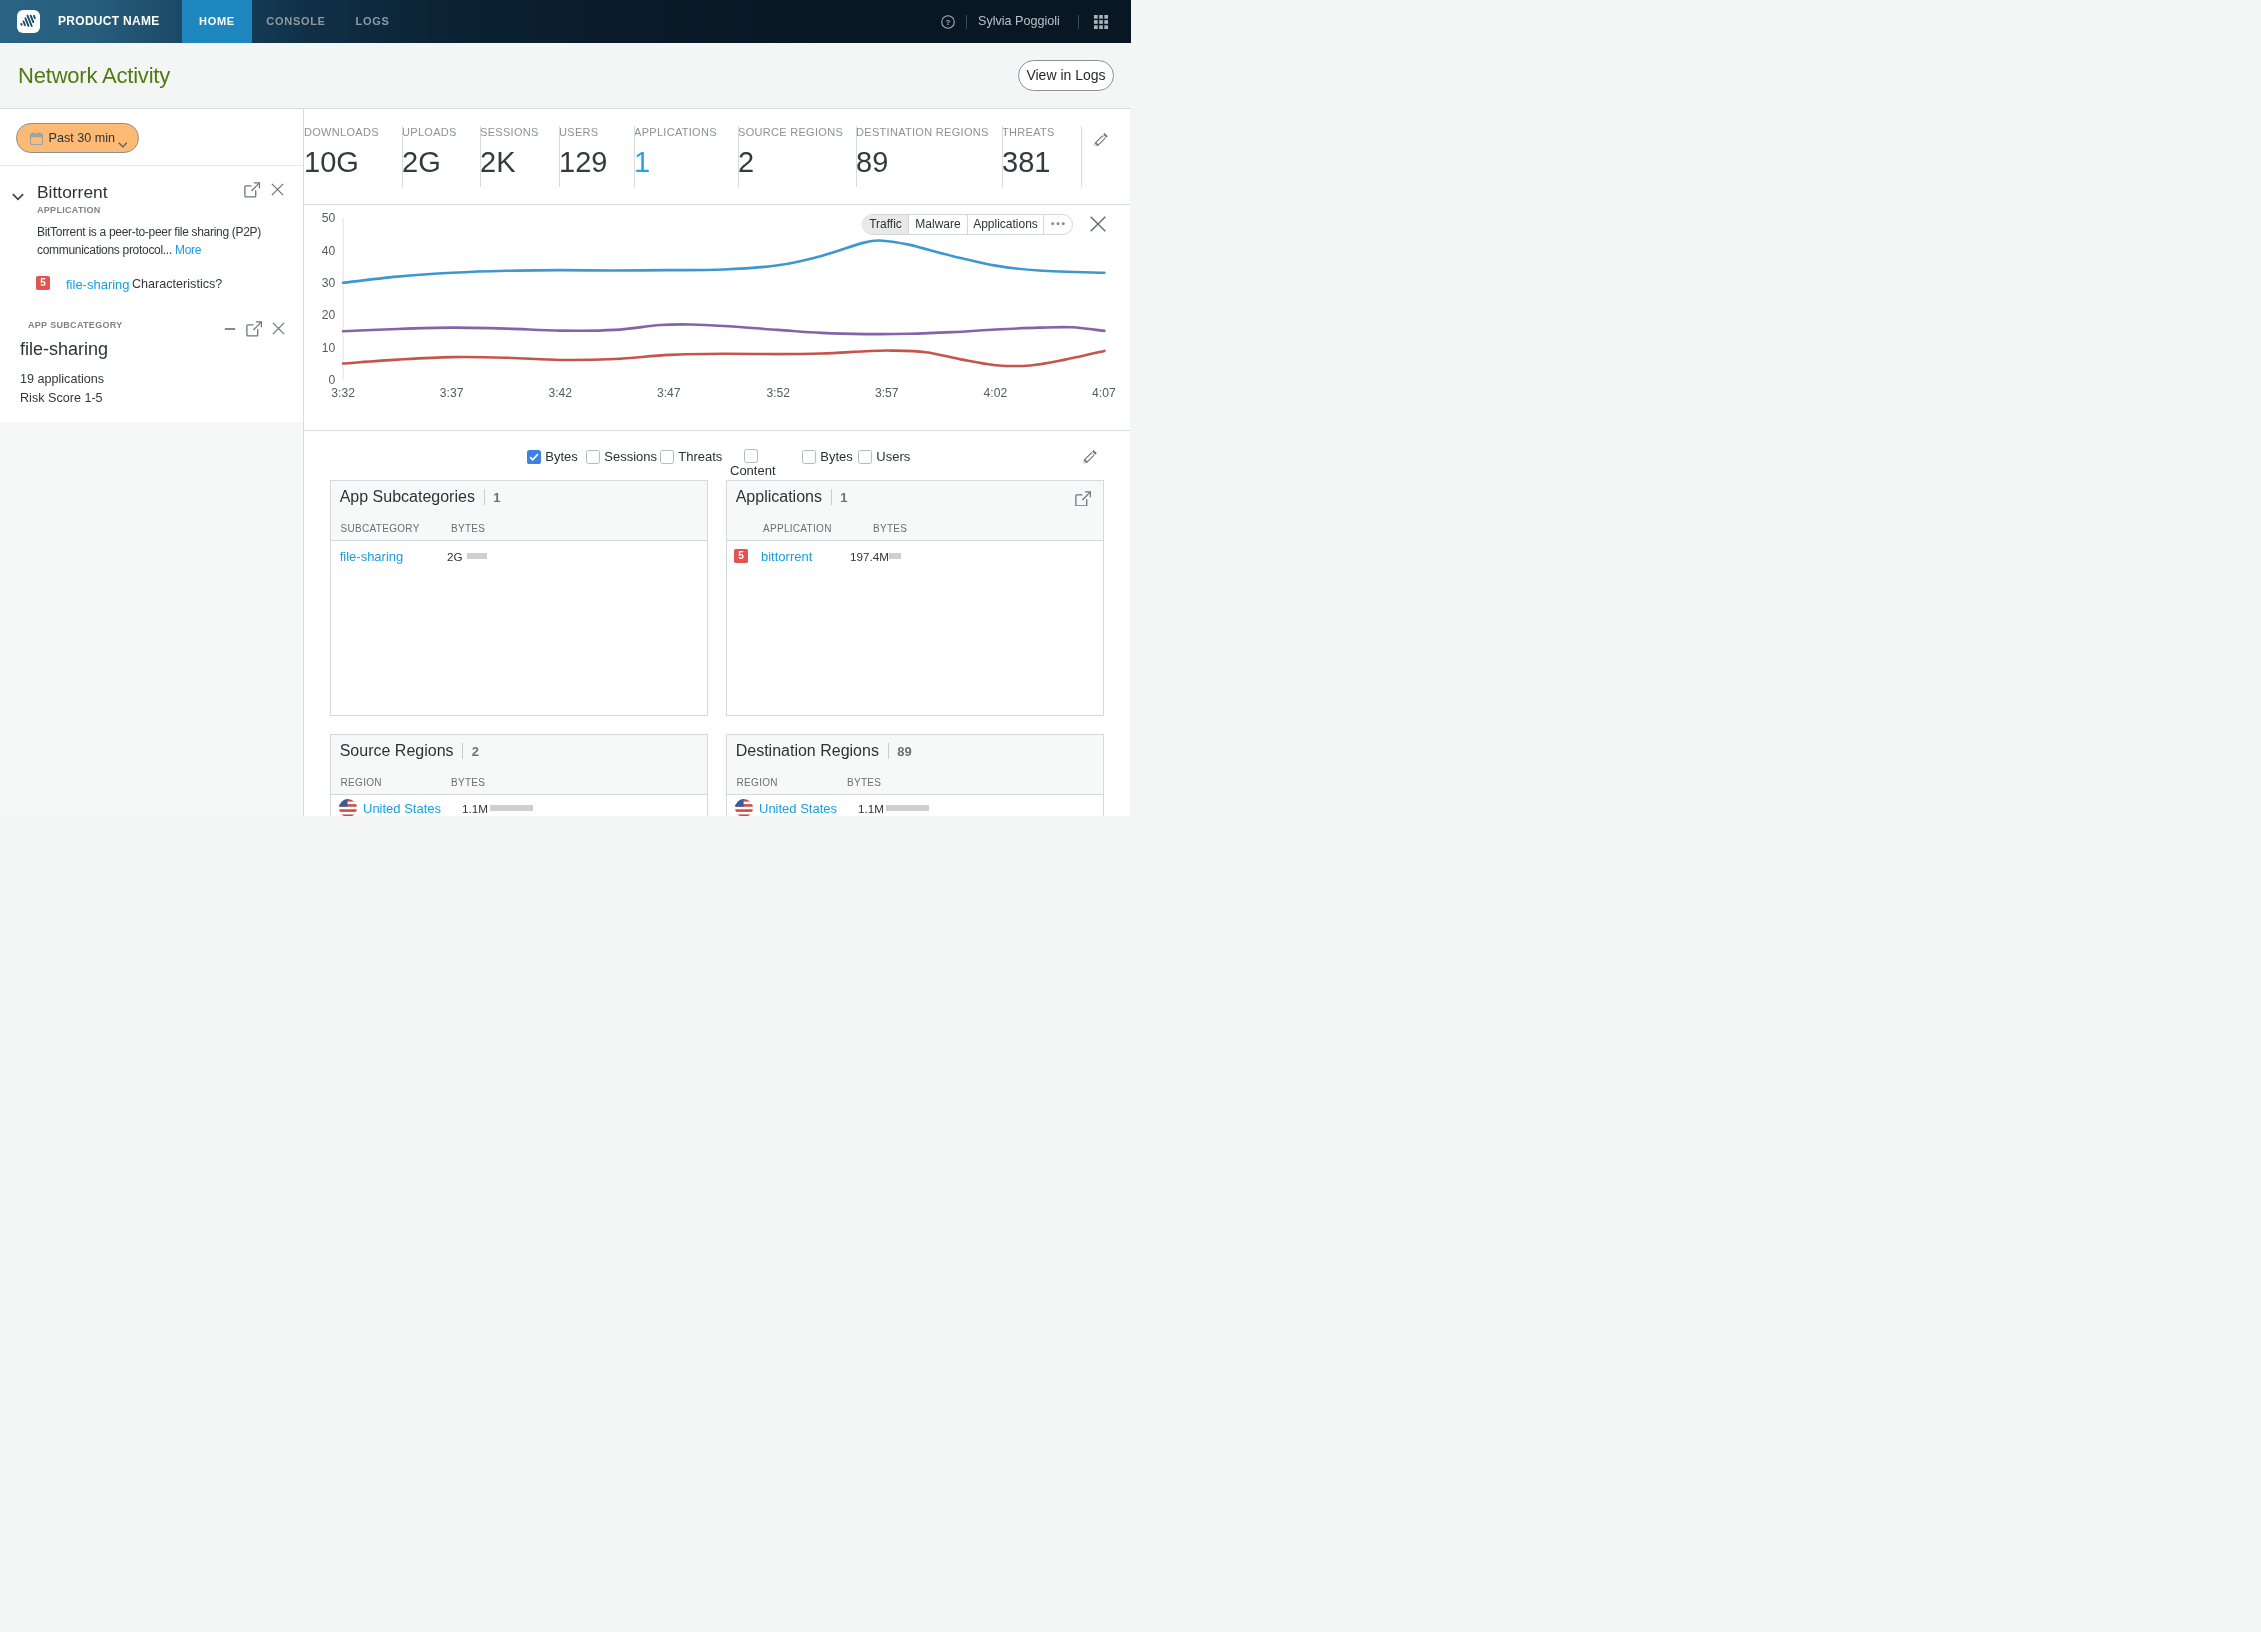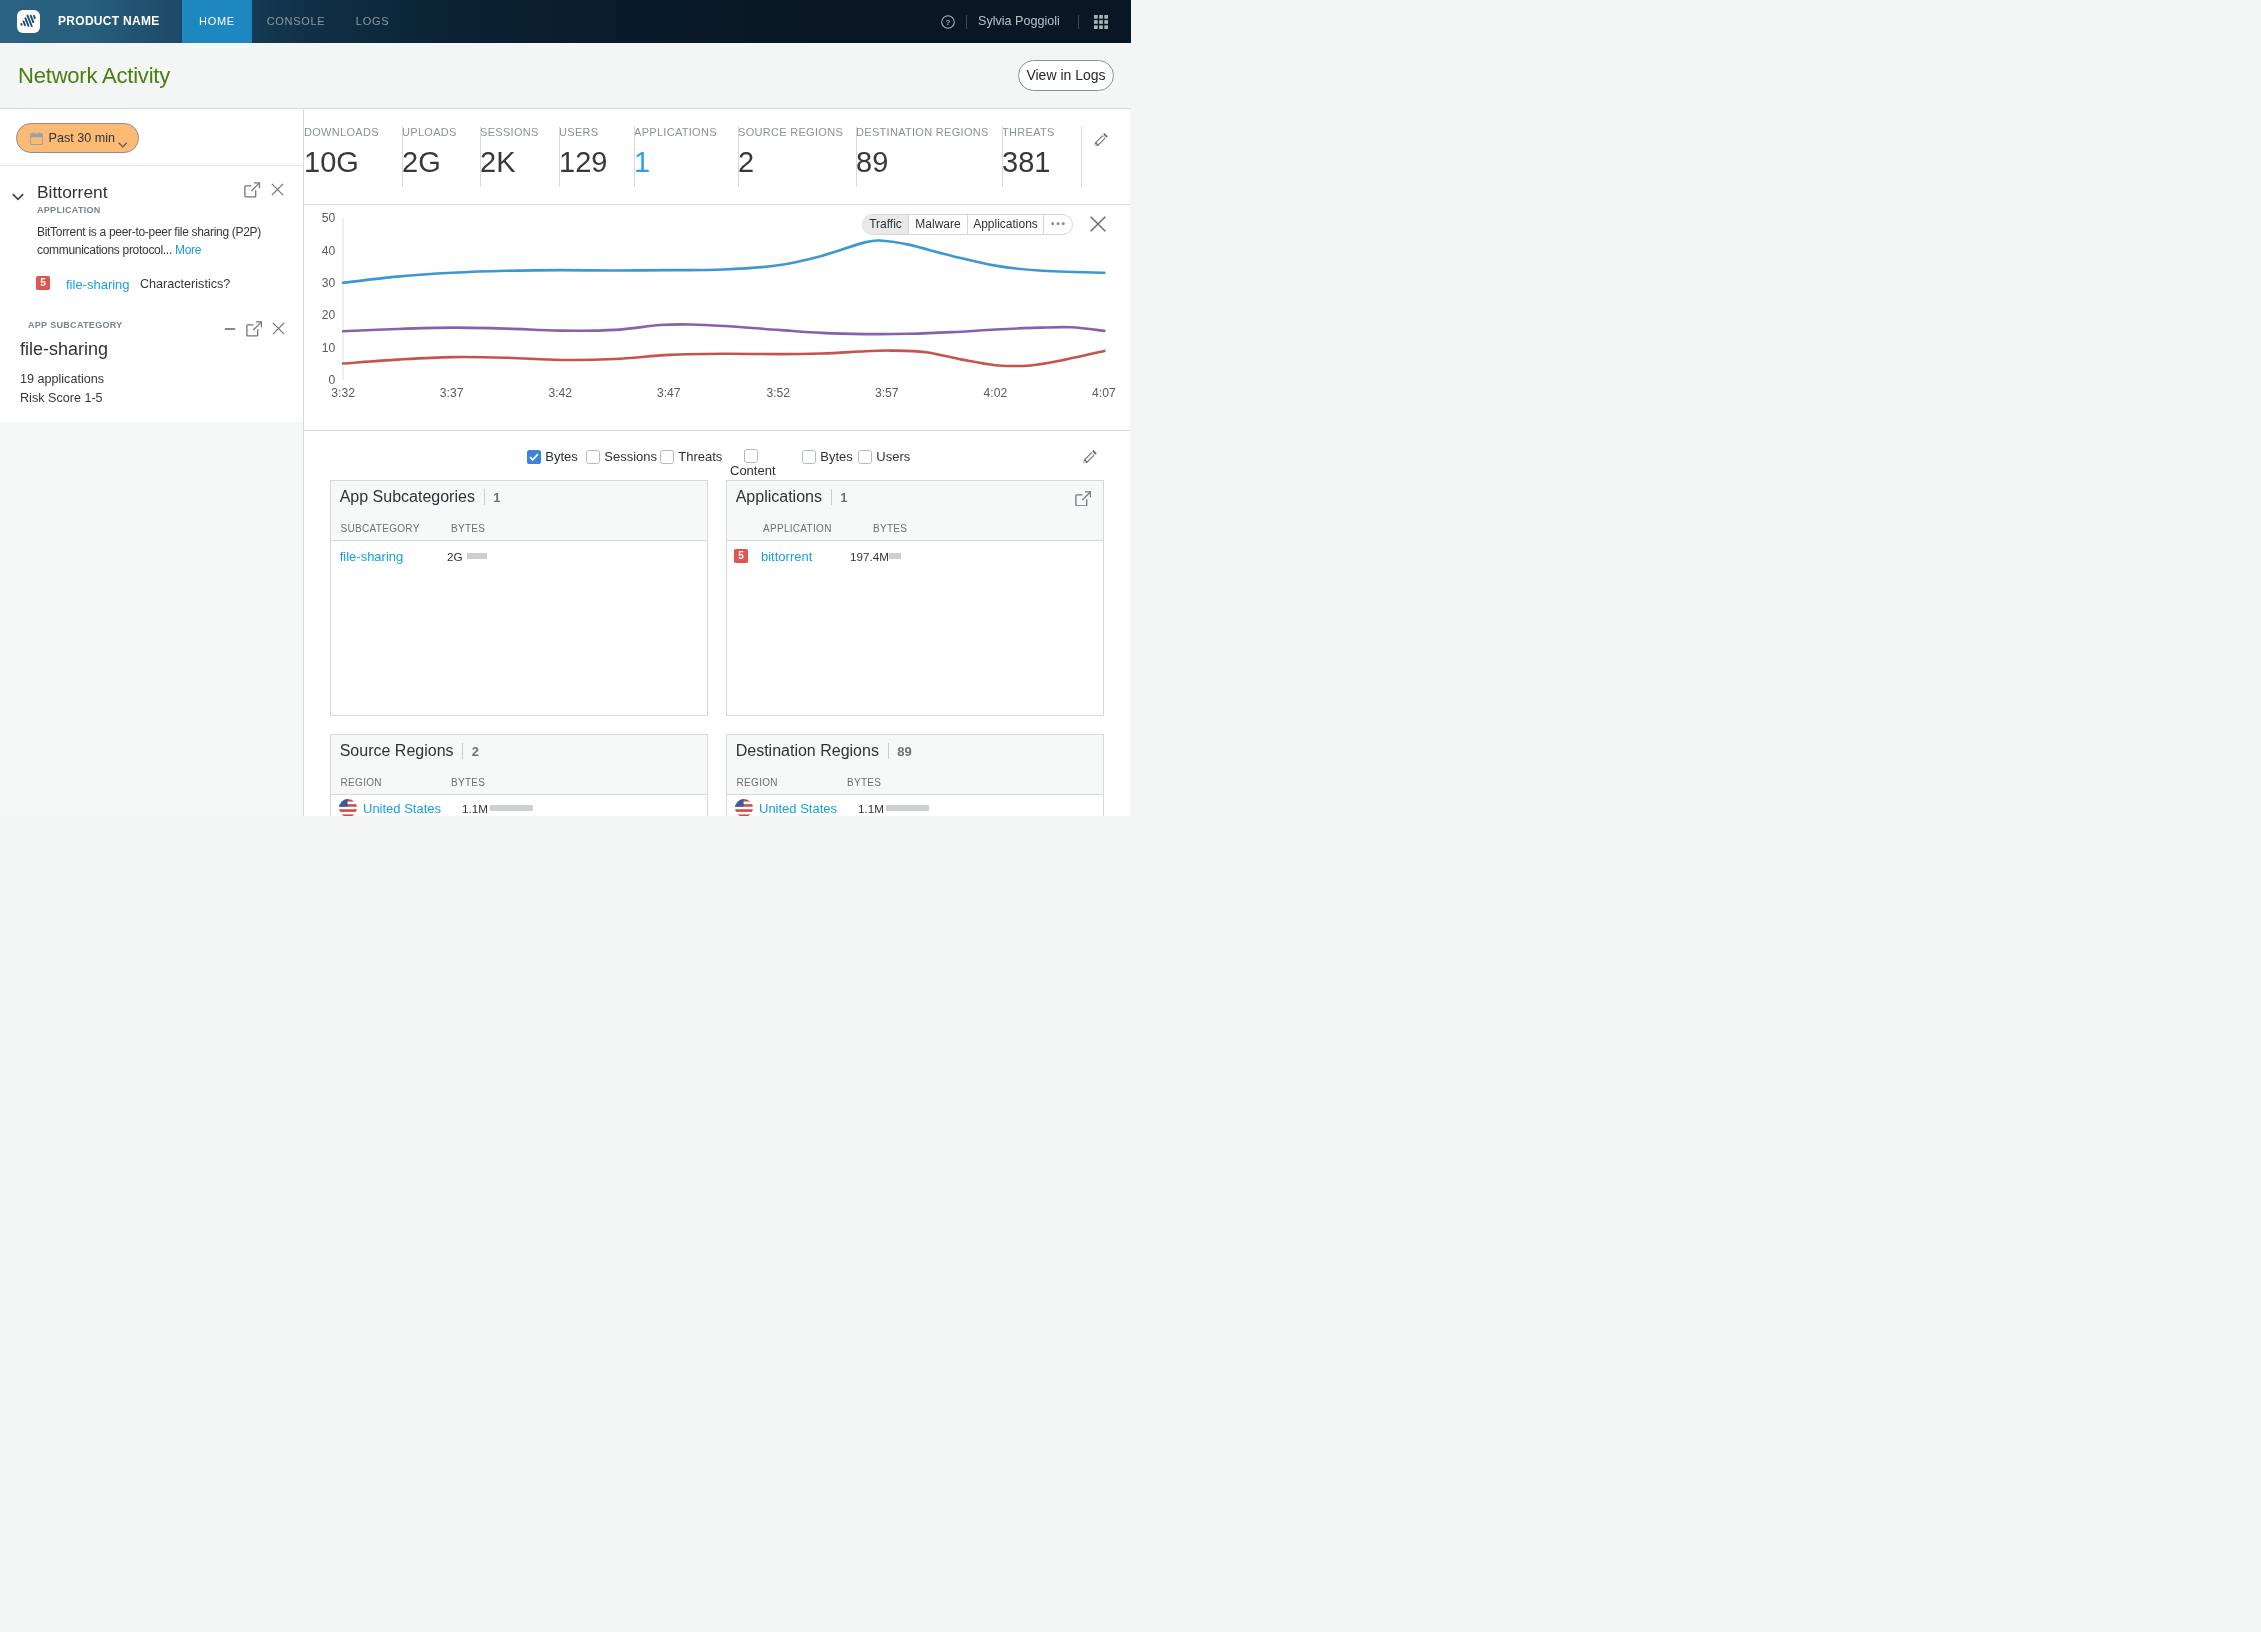--- a/index.html
+++ b/index.html
@@ -3,21 +3,21 @@
 <meta charset="utf-8">
 <style>
 *{margin:0;padding:0;box-sizing:border-box;}
 html,body{width:1131px;height:816px;font-family:"Liberation Sans",sans-serif;background:#f4f5f5;overflow:hidden;}
 body{position:relative;}
 
 
 #nav{position:absolute;left:0;top:0;width:1131px;height:43px;background:linear-gradient(90deg,#2b6384 0%,#275e7d 8%,#1a4663 17%,#103048 27%,#0b2334 39%,#0a1c2a 53%,#091724 72%,#091623 100%);}
 #logo{position:absolute;left:17.4px;top:10.4px;width:22.6px;height:22.6px;background:#fff;border-radius:6px;}
 #brand{position:absolute;left:58px;top:0;height:43px;line-height:43px;color:#fff;font-size:12px;font-weight:bold;letter-spacing:0.3px;}
-.navtab{position:absolute;top:0;height:43px;line-height:43px;font-size:11px;font-weight:normal;letter-spacing:0.7px;text-align:center;}
+.navtab{position:absolute;top:0;height:43px;line-height:43px;font-size:11px;font-weight:bold;letter-spacing:0.7px;text-align:center;}
 #tab-home{left:182px;width:70px;background:#1e87c0;color:#fff;}
 #tab-console{left:260px;width:72px;color:#90999f;}
 #tab-logs{left:348px;width:49px;color:#90999f;}
 #helpicon{position:absolute;left:941px;top:14.8px;}
 .navdiv{position:absolute;top:14.8px;width:0.9px;height:14px;background:#3e4a54;}
 #user{position:absolute;left:978px;top:0;height:43px;line-height:43px;color:#b9c0c5;font-size:12.6px;}
 #waffle{position:absolute;left:1094px;top:14.8px;width:14px;height:14px;}
 
 
 #pagehead{position:absolute;left:0;top:43px;width:1131px;height:66px;background:#f4f5f5;border-bottom:0.9px solid #d9dbdc;}
@@ -34,21 +34,21 @@
 #pill .chev{position:absolute;right:10.4px;top:11px;}
 .sb-label{font-size:9px;font-weight:bold;color:#7b848b;letter-spacing:0.3px;}
 .icnrow{position:absolute;top:14px;right:19px;display:flex;align-items:center;gap:10.4px;}
 .blue{color:#169fe0;}
 #bt-head{position:absolute;left:37px;top:73px;font-size:17.4px;color:#2f3338;}
 #bt-chev{position:absolute;left:12px;top:79px;}
 #bt-label{position:absolute;left:37px;top:96px;}
 #bt-desc{position:absolute;left:37px;top:114px;white-space:nowrap;font-size:12px;letter-spacing:-0.3px;line-height:18px;color:#33383c;}
 #bt-badge{position:absolute;left:36px;top:167px;width:14px;height:14px;background:#e15450;border-radius:1.7px;color:#fff;font-size:10px;font-weight:bold;text-align:center;line-height:14px;}
 #bt-fs{position:absolute;left:66px;top:168px;font-size:13px;}
-#bt-char{position:absolute;left:140px;top:168px;font-size:12.6px;color:#33383c;}
+#bt-char{position:absolute;left:132px;top:168px;font-size:12.6px;color:#33383c;}
 #c2-label{position:absolute;left:20px;top:211px;margin-left:8px;}
 #c2-head{position:absolute;left:20px;top:230px;font-size:18px;color:#2f3338;}
 #c2-apps{position:absolute;left:20px;top:263px;font-size:12.6px;color:#33383c;}
 #c2-risk{position:absolute;left:20px;top:282px;font-size:12.6px;color:#33383c;}
 
 
 #main{position:absolute;left:304px;top:109px;width:826px;height:707px;background:#fff;}
 #statsrow{position:absolute;left:0;top:0;width:826px;height:96px;border-bottom:0.9px solid #d9dbdc;}
 .stat{position:absolute;top:0;height:96px;text-align:left;}
 .stat .sl{position:absolute;left:0;right:0;top:17.4px;font-size:11px;color:#8b9298;letter-spacing:0.3px;white-space:nowrap;}

